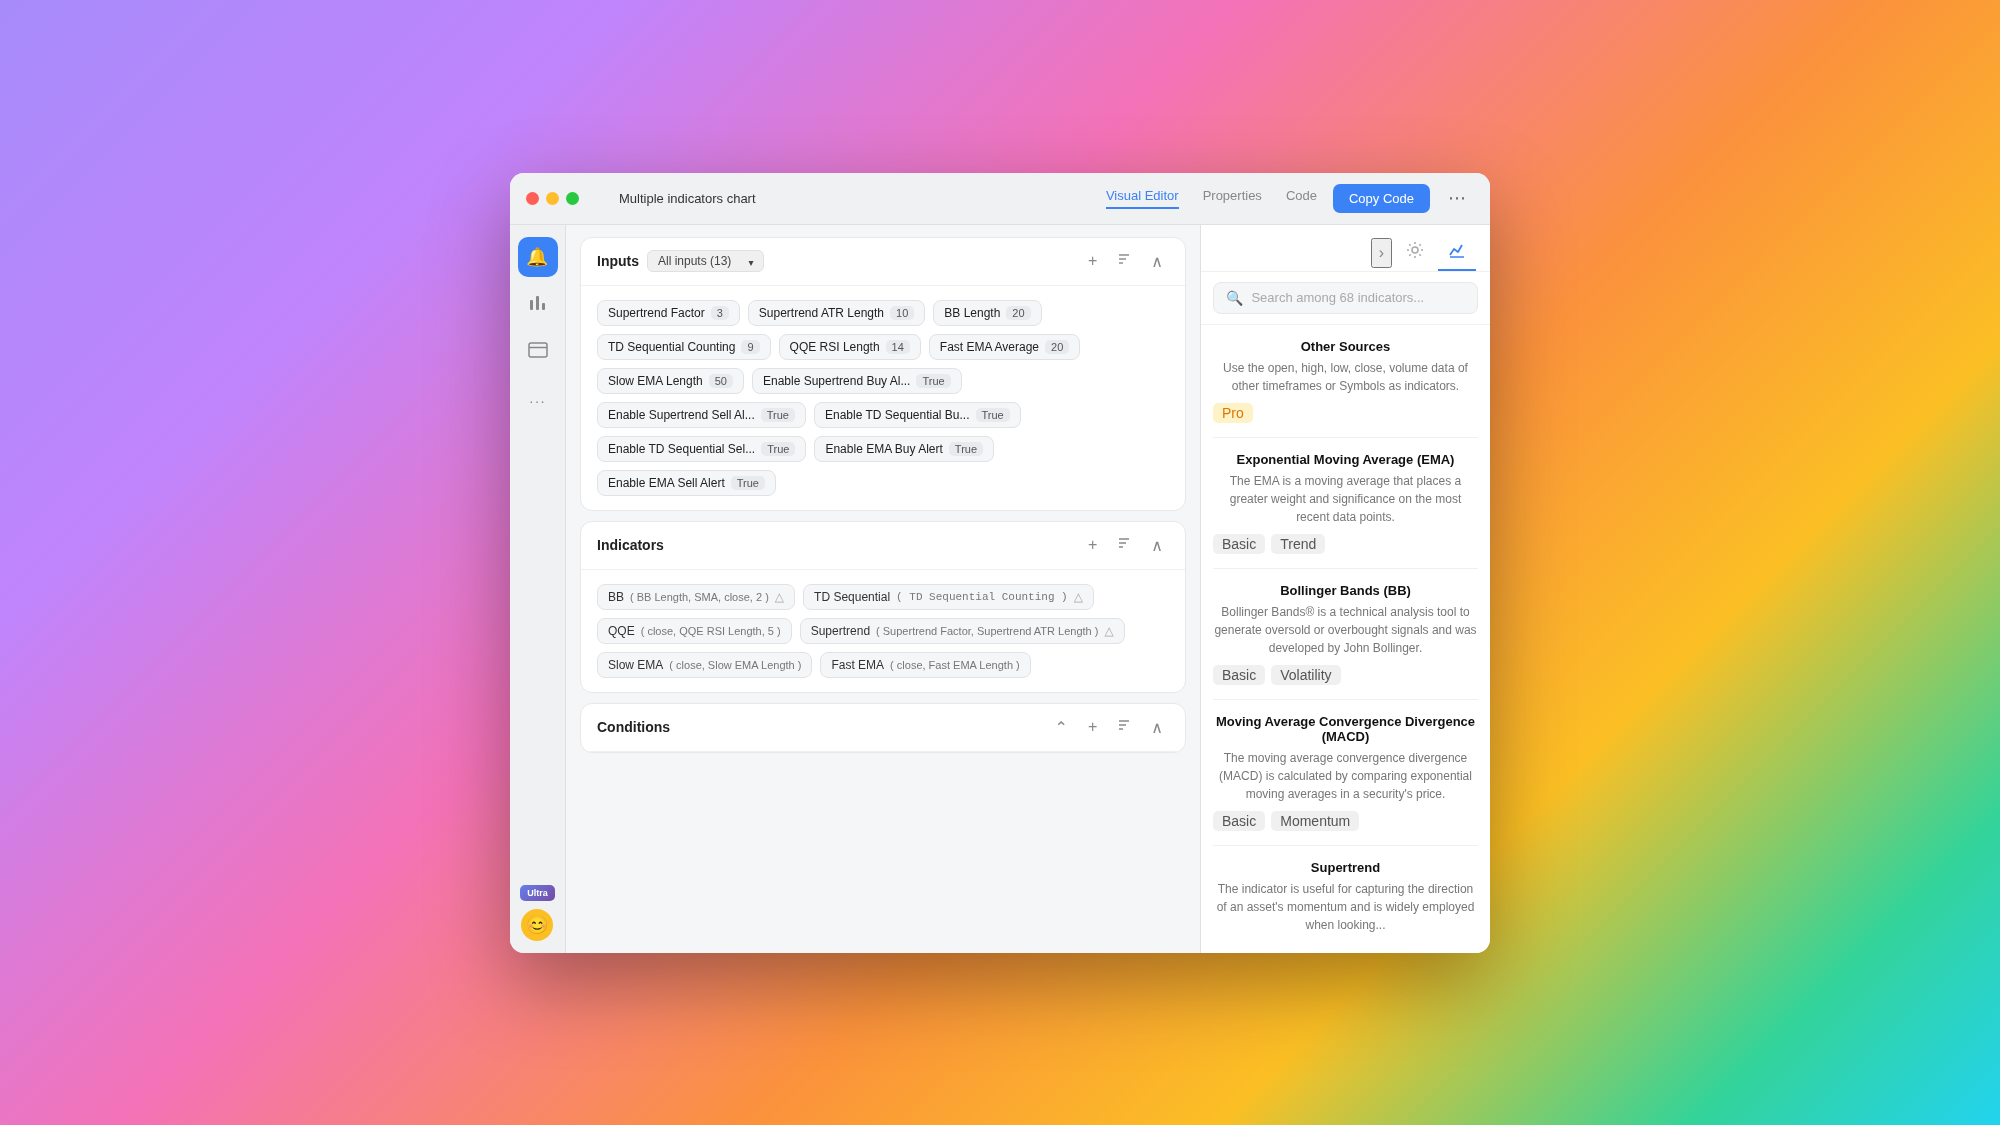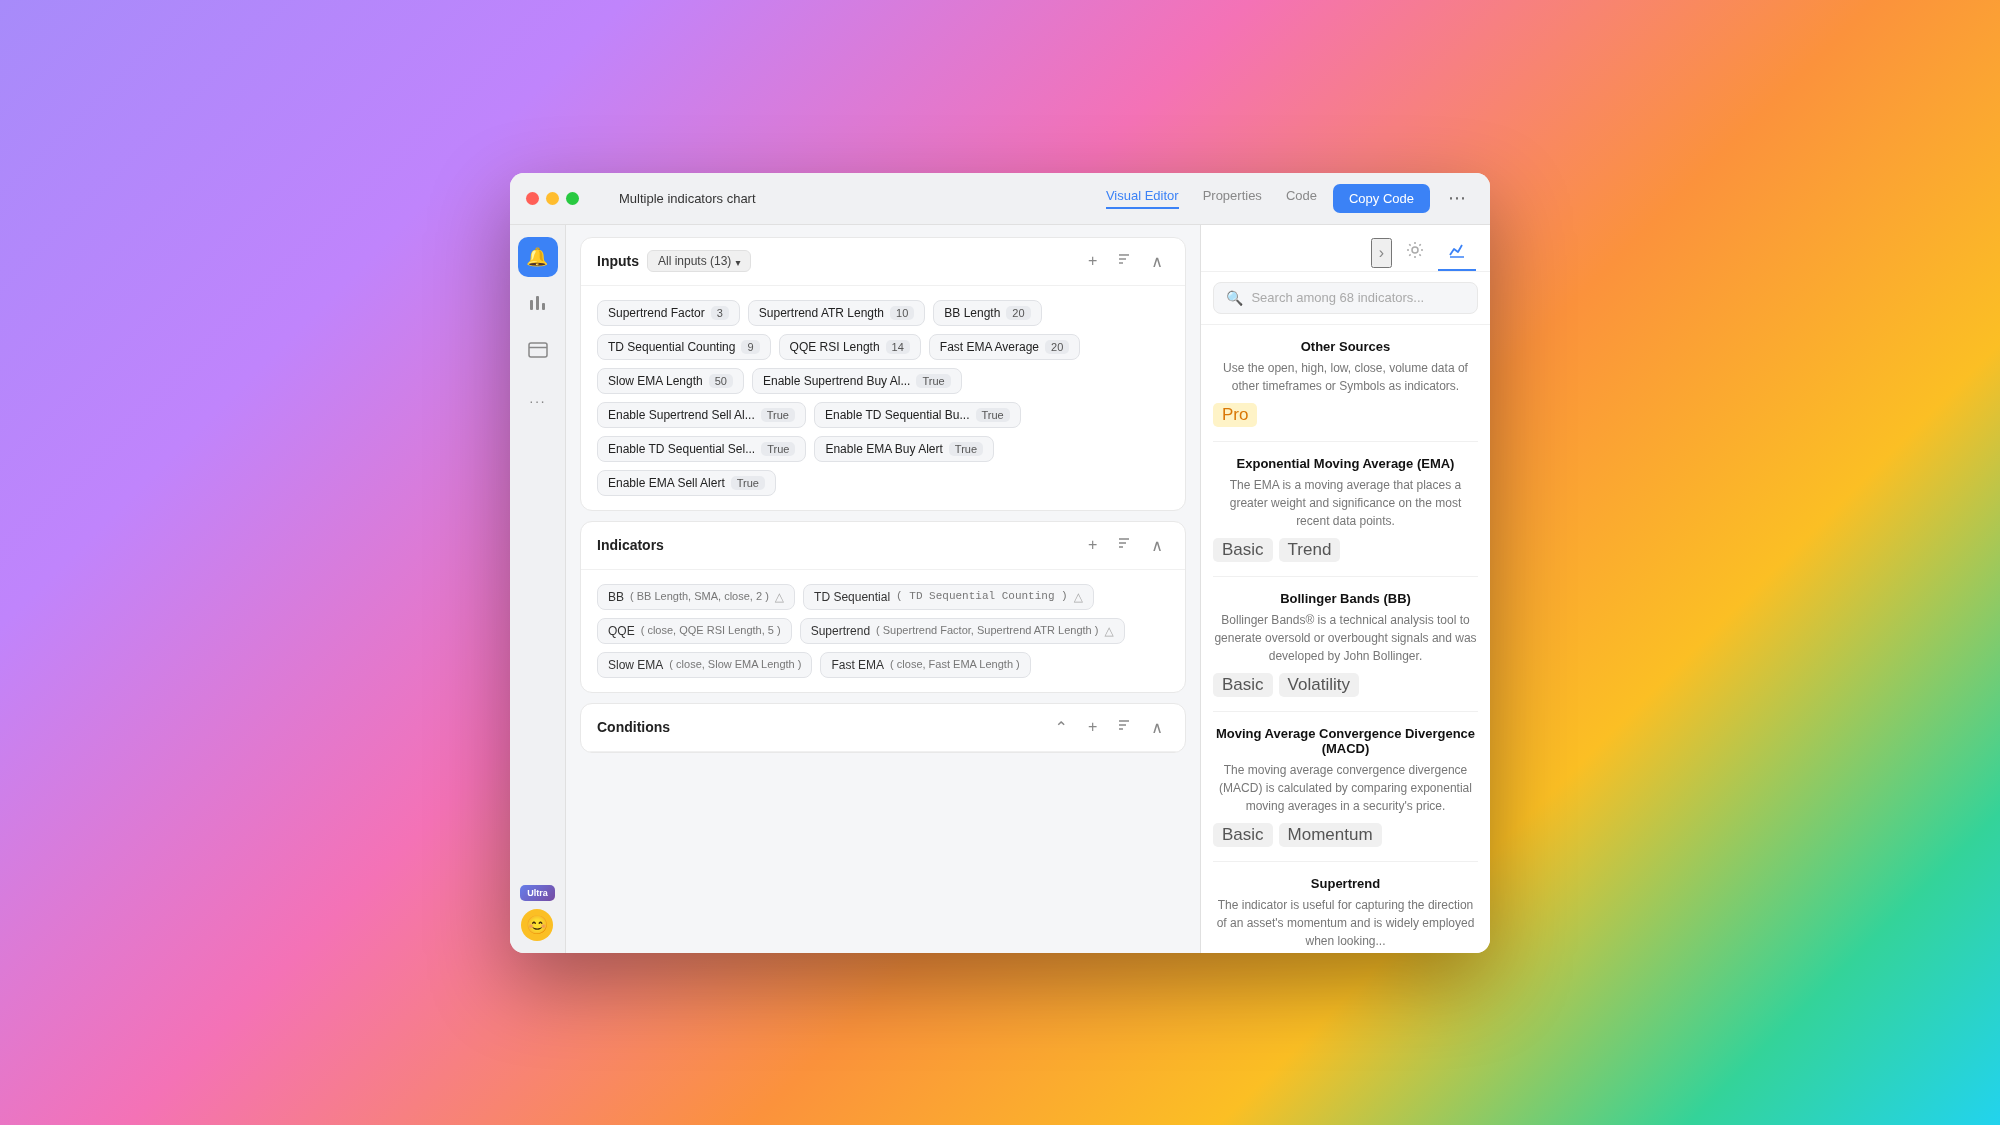--- a/index.html
+++ b/index.html
@@ -185,21 +185,21 @@
     .filter-badge {
       background: #f0f0f0;
       border: 1px solid #e0e0e0;
       border-radius: 6px;
       padding: 3px 10px;
       font-size: 12px;
       color: #444;
       cursor: pointer;
       display: flex;
       align-items: flex-end;
-      gap: 4px;
+      gap: 17px;
     }
     .section-header-actions {
       margin-left: auto;
       display: flex;
       gap: 8px;
       align-items: center;
     }
     .icon-btn {
       background: none;
       border: none;
@@ -210,20 +210,21 @@
     }
     .section-body {
       padding: 14px 16px;
       display: flex;
       flex-wrap: wrap;
       gap: 8px;
     }
     
     .chip {
       display: inline-flex;
+      align-items: center;
       gap: 6px;
       background: #f5f6f8;
       border: 1px solid #e0e2e6;
       border-radius: 8px;
       padding: 5px 10px;
       font-size: 12px;
       color: #333;
     }
     .chip-label {
       font-weight: 500;
@@ -331,21 +332,21 @@
     }
     .tags-row {
       display: flex;
       gap: 6px;
       flex-wrap: wrap;
     }
     .tag {
       background: #f0f0f0;
       border-radius: 5px;
       padding: 2px 9px;
-      font-size: 17px;
+      font-size: 14px;
       color: #555;
     }
     .tag.pro {
       background: #fef3c7;
       color: #d97706;
       font-weight: 500;
     }
   </style>
 </head>
 <body>

